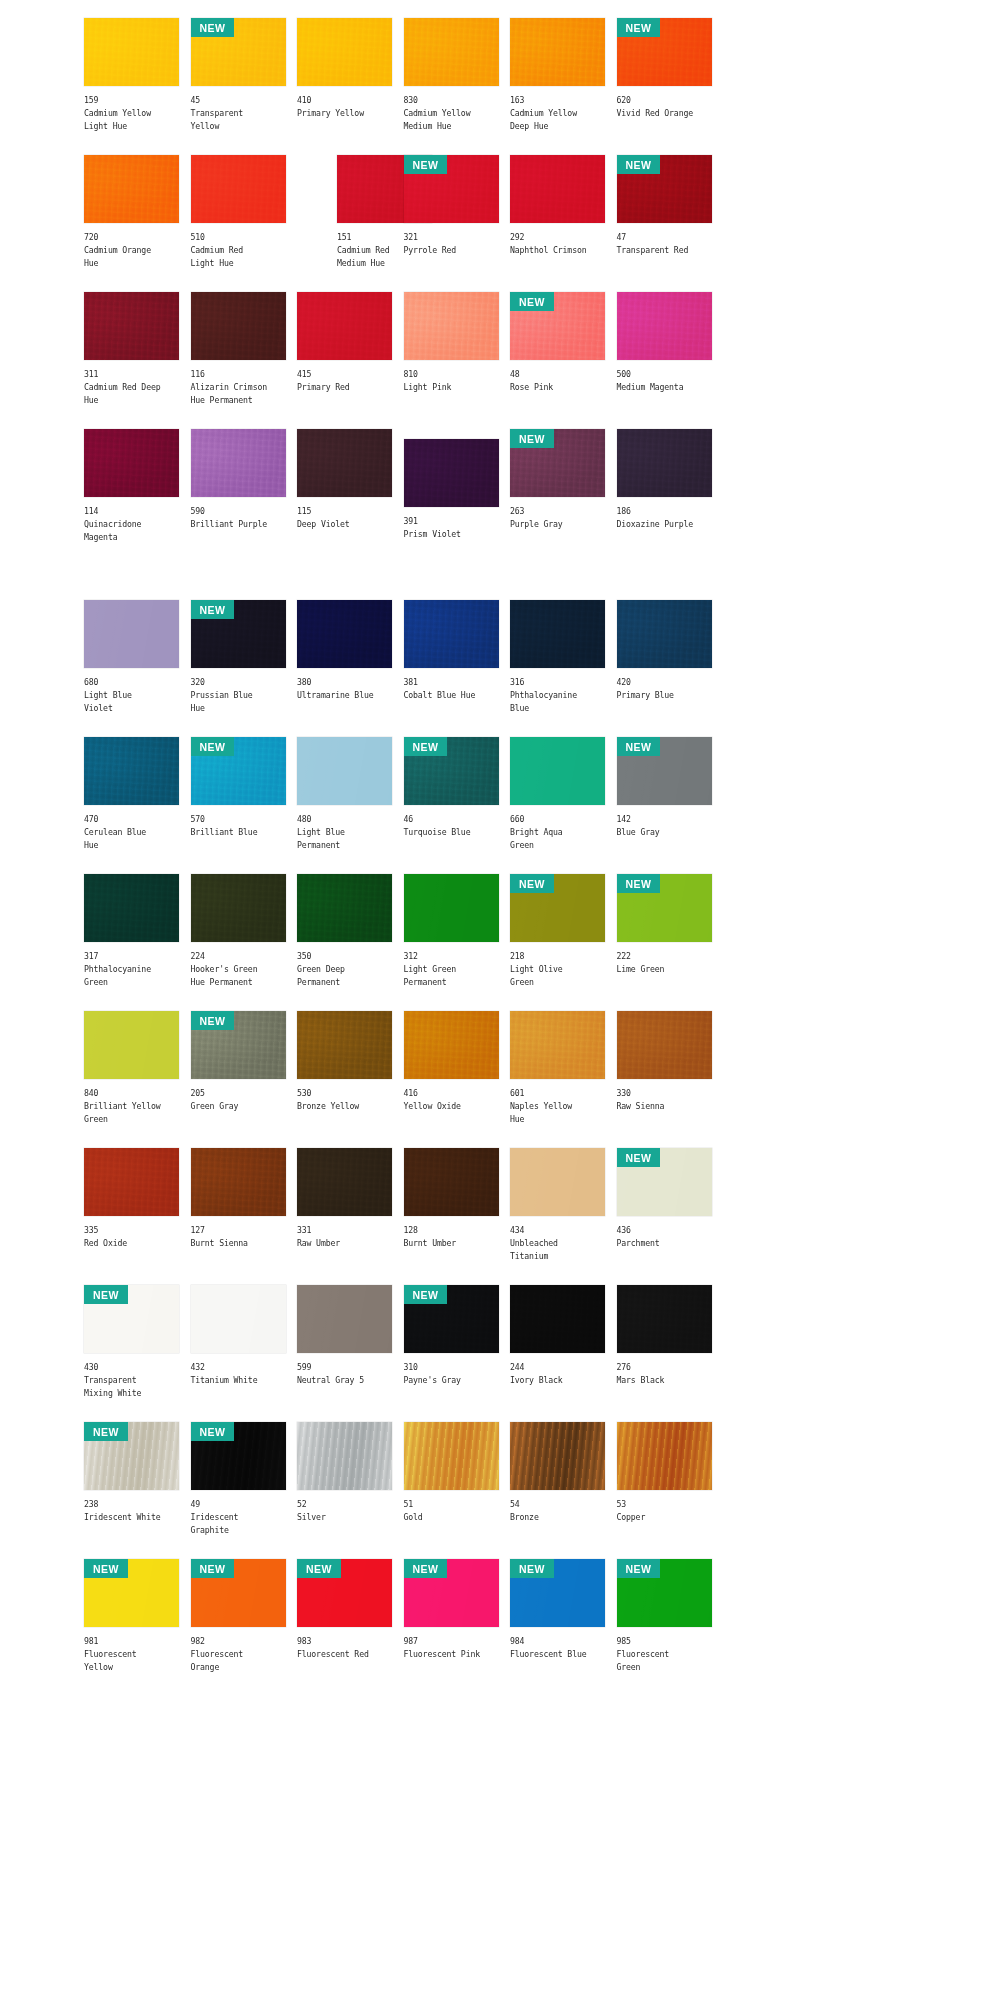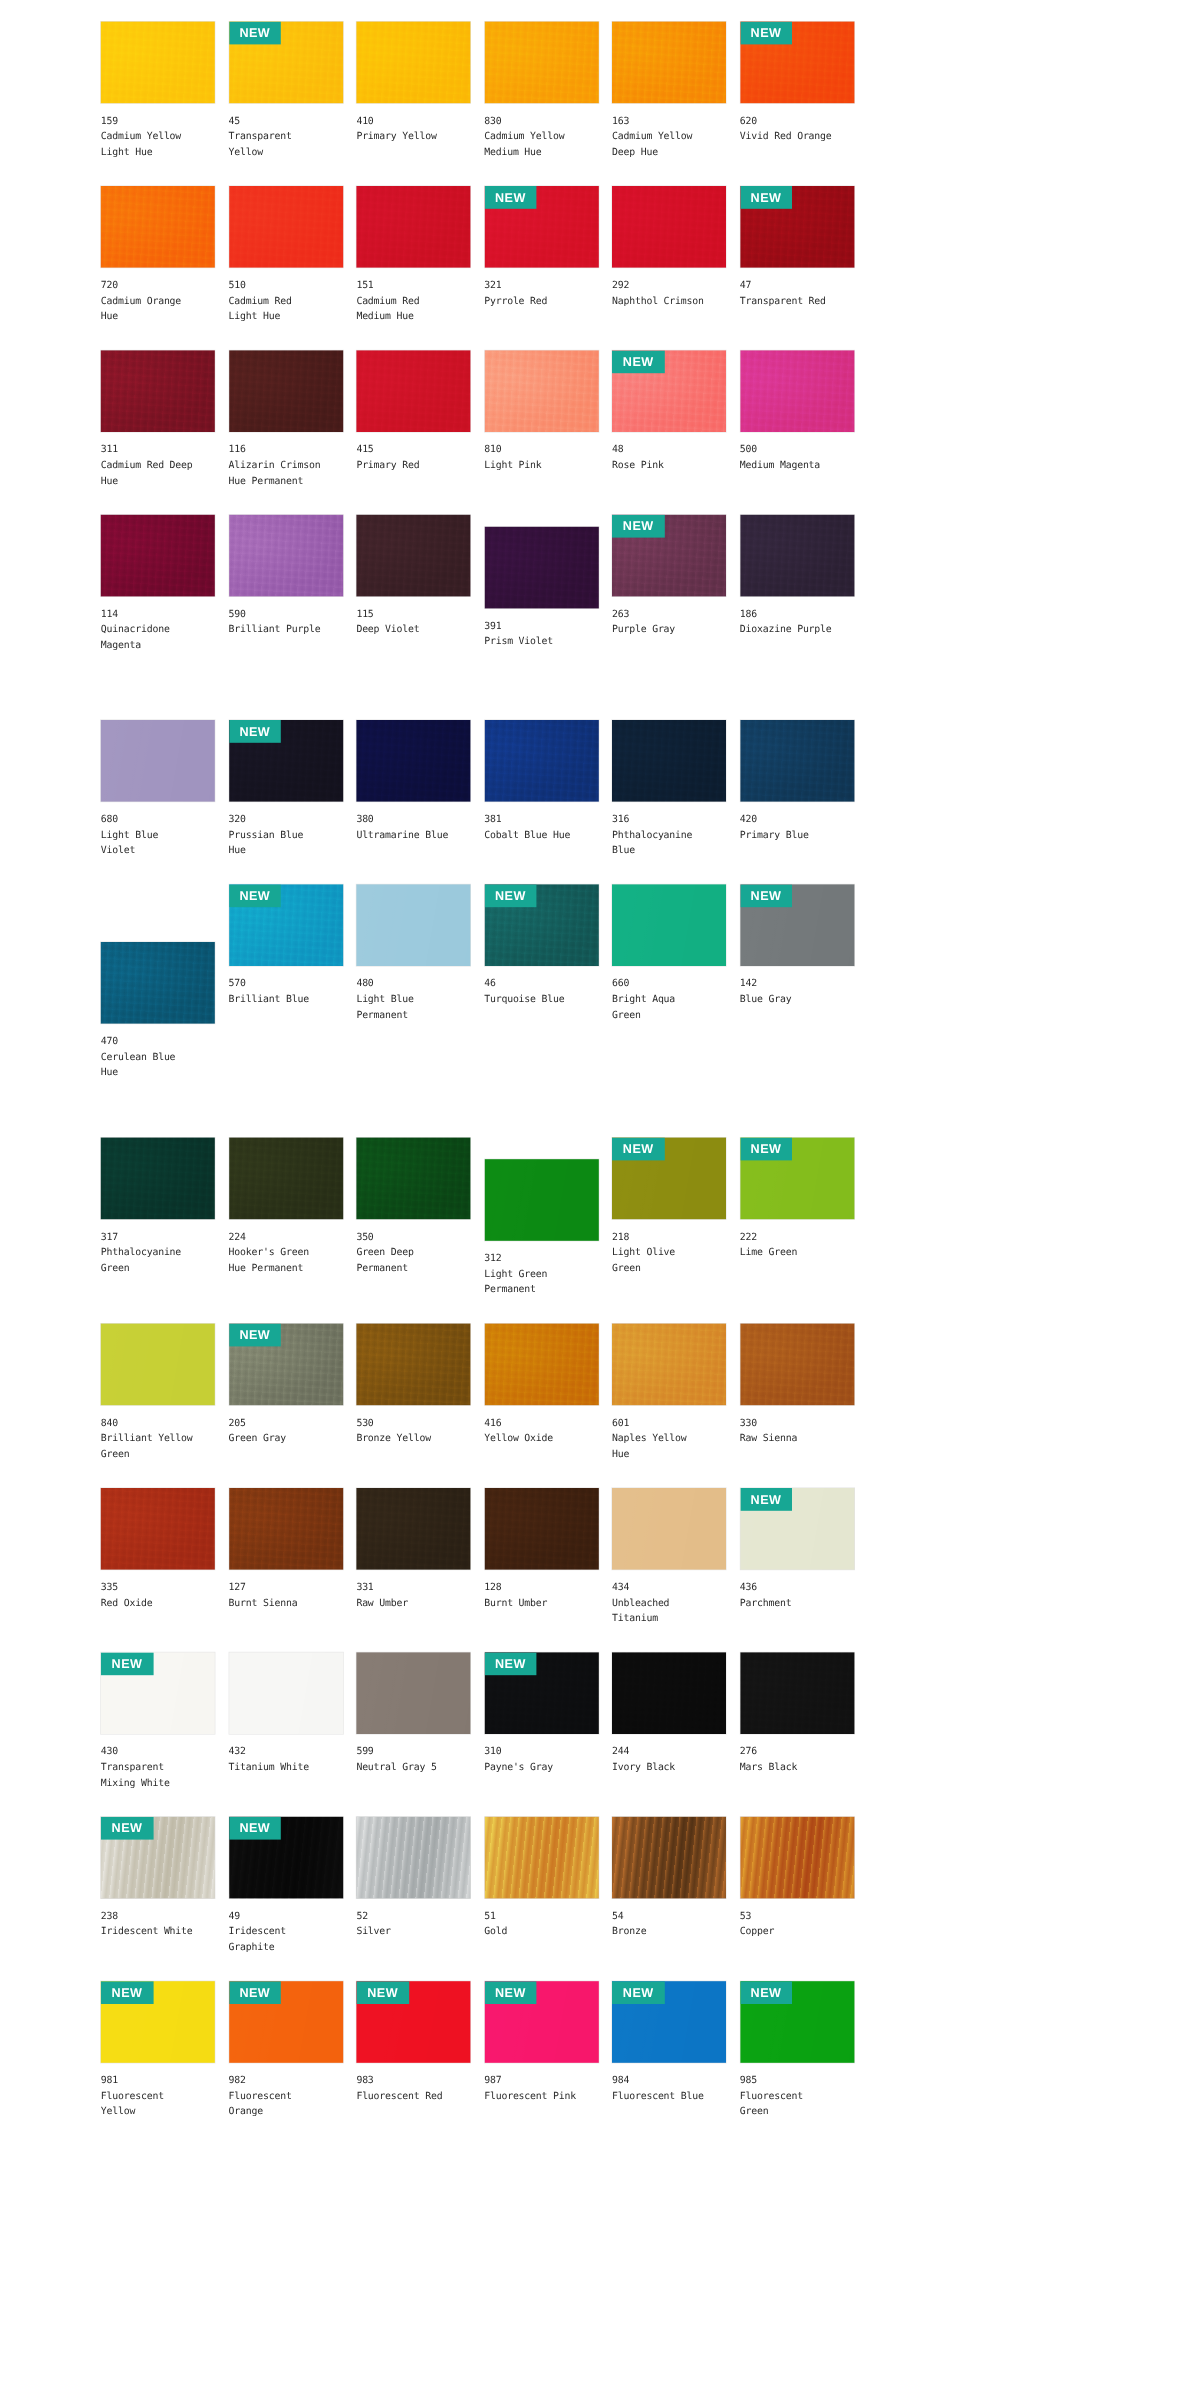--- a/index.html
+++ b/index.html
@@ -189,21 +189,21 @@
             <span class="name">Cadmium Orange
 Hue</span>
           </div>
         </div><div class="swatch-cell" style="height: 137px;">
           <div class="swatch" style="background: rgb(240, 48, 28);"></div>
           <div class="label">
             <span class="code">510</span>
             <span class="name">Cadmium Red
 Light Hue</span>
           </div>
-        </div><div class="swatch-cell" style="height: 118px;">
+        </div><div class="swatch-cell" style="height: 118px; margin-left: 40px;">
           <div class="swatch" style="background: rgb(207, 16, 37);"></div>
           <div class="label">
             <span class="code">151</span>
             <span class="name">Cadmium Red
 Medium Hue</span>
           </div>
         </div><div class="swatch-cell" style="height: 137px;">
           <div class="swatch" style="background: rgb(216, 17, 40);">
             <span class="badge" style="background: rgb(23, 167, 148);">NEW</span>
           </div>
@@ -342,21 +342,21 @@
             <span class="name">Phthalocyanine
 Blue</span>
           </div>
         </div><div class="swatch-cell" style="height: 137px;">
           <div class="swatch" style="background: rgb(17, 58, 91);"></div>
           <div class="label">
             <span class="code">420</span>
             <span class="name">Primary Blue</span>
           </div>
         </div></div>
-      <div class="row"><div class="swatch-cell" style="height: 163px; margin-top: 48px;">
+      <div class="row"><div class="swatch-cell" style="height: 137px;">
           <div class="swatch" style="background: rgb(11, 90, 120);"></div>
           <div class="label">
             <span class="code">470</span>
             <span class="name">Cerulean Blue
 Hue</span>
           </div>
         </div><div class="swatch-cell" style="height: 137px;">
           <div class="swatch" style="background: rgb(16, 157, 197);">
             <span class="badge" style="background: rgb(23, 167, 148);">NEW</span>
           </div>
@@ -409,21 +409,21 @@
             <span class="name">Hooker's Green
 Hue Permanent</span>
           </div>
         </div><div class="swatch-cell" style="height: 137px;">
           <div class="swatch" style="background: rgb(11, 74, 22);"></div>
           <div class="label">
             <span class="code">350</span>
             <span class="name">Green Deep
 Permanent</span>
           </div>
-        </div><div class="swatch-cell" style="height: 137px; margin-top: 18px;">
+        </div><div class="swatch-cell" style="height: 137px;">
           <div class="swatch flat" style="background: rgb(12, 138, 19);"></div>
           <div class="label">
             <span class="code">312</span>
             <span class="name">Light Green
 Permanent</span>
           </div>
         </div><div class="swatch-cell" style="height: 137px;">
           <div class="swatch flat" style="background: rgb(141, 141, 16);">
             <span class="badge" style="background: rgb(23, 167, 148);">NEW</span>
           </div>

